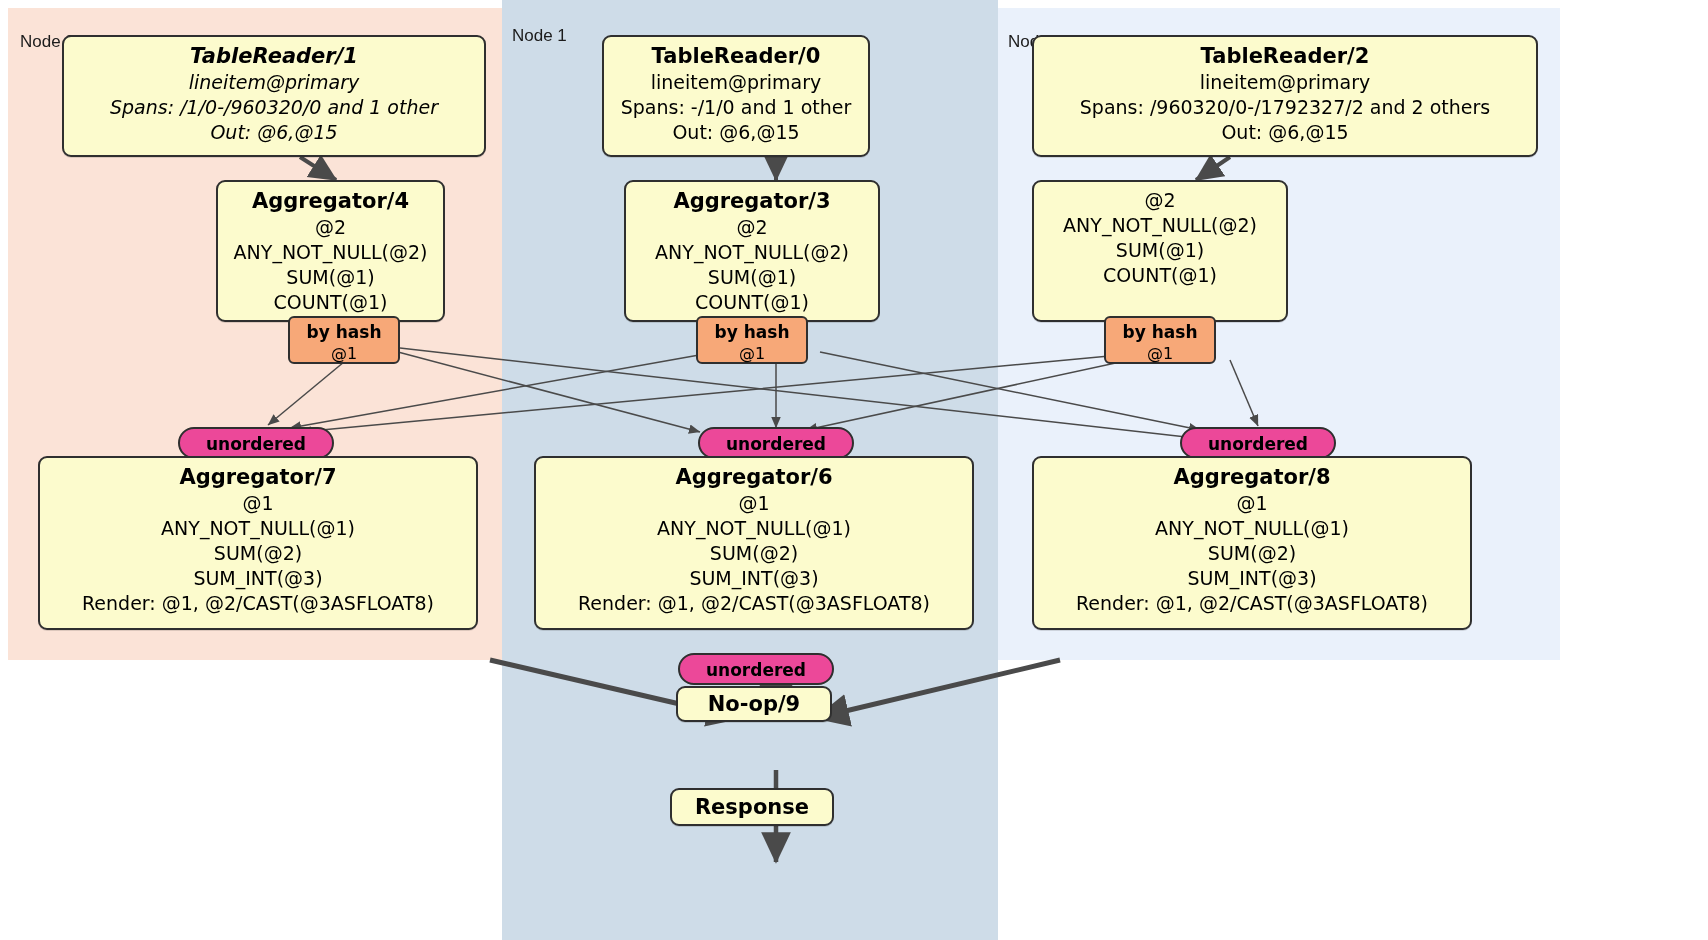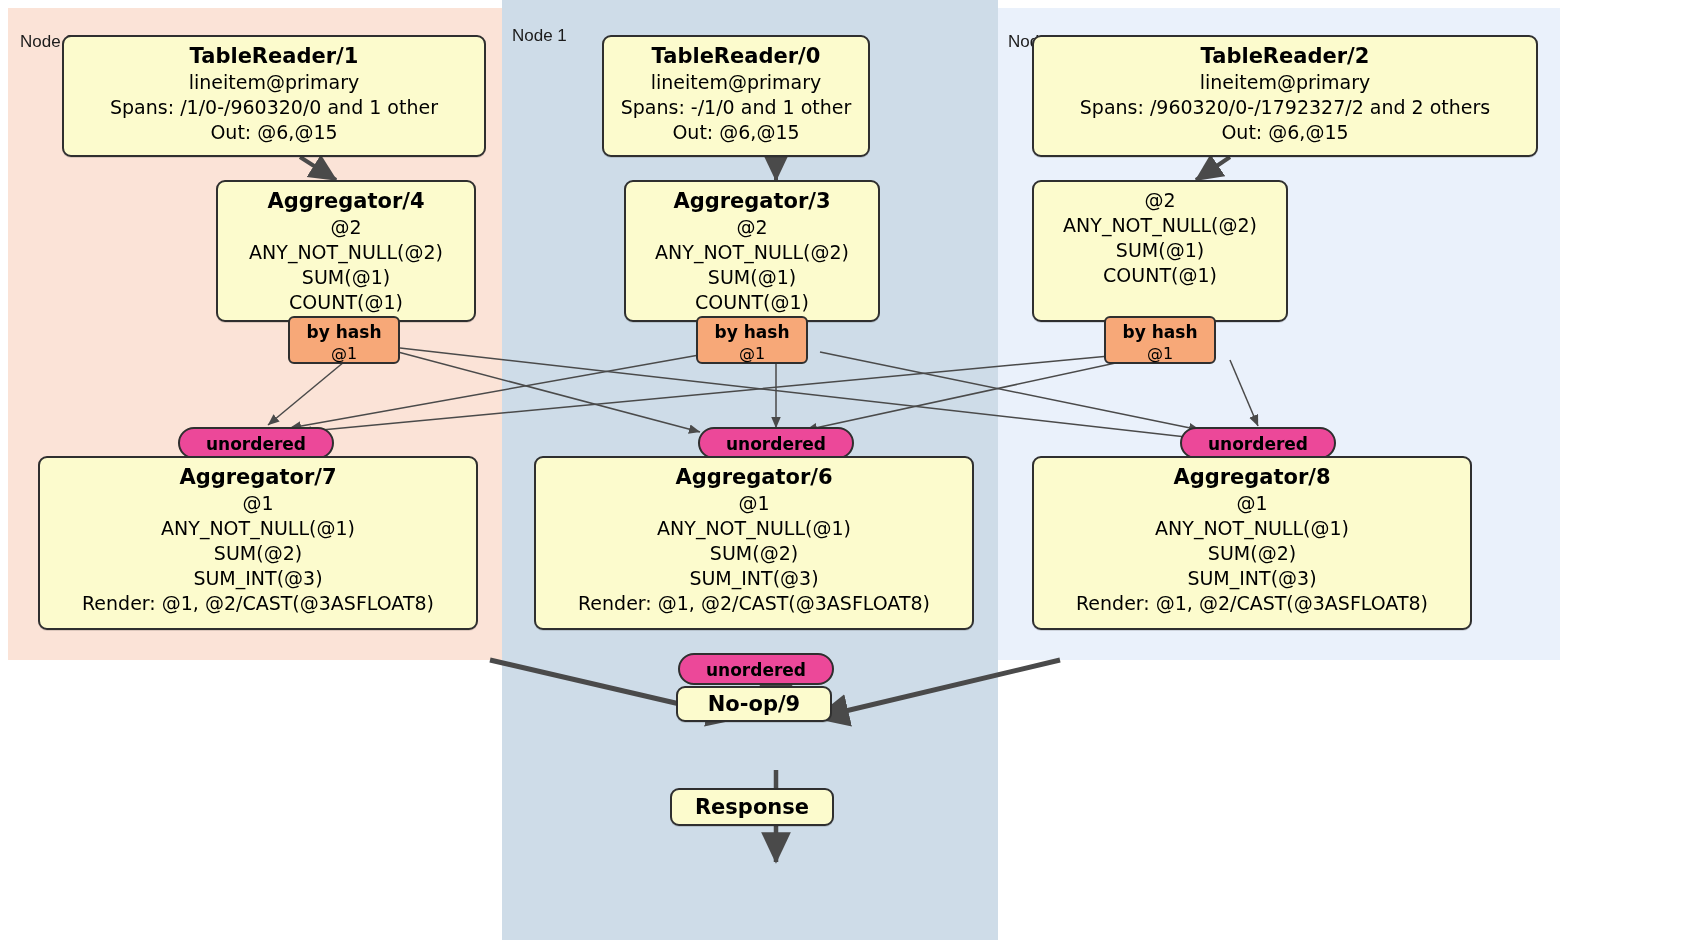--- a/index.html
+++ b/index.html
@@ -78,42 +78,42 @@
     <path d="M1148,356 L806,430" stroke="#4a4a4a" stroke-width="1.5" fill="none" marker-end="url(#ah)"></path>
     <path d="M1230,360 L1258,426" stroke="#4a4a4a" stroke-width="1.5" fill="none" marker-end="url(#ah)"></path>
 
     <path d="M490,660 L740,718" stroke="#4a4a4a" stroke-width="5" fill="none" marker-end="url(#ahT)"></path>
     <path d="M776,690 L776,718" stroke="#4a4a4a" stroke-width="5" fill="none" marker-end="url(#ahT)"></path>
     <path d="M1060,660 L816,718" stroke="#4a4a4a" stroke-width="5" fill="none" marker-end="url(#ahT)"></path>
 
     <path d="M776,770 L776,862" stroke="#4a4a4a" stroke-width="4.5" fill="none" marker-end="url(#ahT)"></path>
   </svg>
 
-  <div class="proc" id="tr1" style="left:62px;top:35px;width:424px;height:122px;">
+  <div class="proc" id="tr1" style="left:62px;top:35px;width:424px;height:122px;font-style:italic;">
     <div class="t">TableReader/1</div>
     <div class="l">lineitem@primary</div>
     <div class="l">Spans: /1/0-/960320/0 and 1 other</div>
     <div class="l">Out: @6,@15</div>
   </div>
 
   <div class="proc" id="tr0" style="left:602px;top:35px;width:268px;height:122px;">
     <div class="t">TableReader/0</div>
     <div class="l">lineitem@primary</div>
     <div class="l">Spans: -/1/0 and 1 other</div>
     <div class="l">Out: @6,@15</div>
   </div>
 
   <div class="proc" id="tr2" style="left:1032px;top:35px;width:506px;height:122px;">
     <div class="t">TableReader/2</div>
     <div class="l">lineitem@primary</div>
     <div class="l">Spans: /960320/0-/1792327/2 and 2 others</div>
     <div class="l">Out: @6,@15</div>
   </div>
 
-  <div class="proc" id="agg4" style="left:216px;top:180px;width:260px;height:142px;">
+  <div class="proc" id="agg4" style="left:216px;top:180px;width:229px;height:142px;">
     <div class="t">Aggregator/4</div>
     <div class="l">@2</div>
     <div class="l">ANY_NOT_NULL(@2)</div>
     <div class="l">SUM(@1)</div>
     <div class="l">COUNT(@1)</div>
   </div>
 
   <div class="proc" id="agg3" style="left:624px;top:180px;width:256px;height:142px;">
     <div class="t">Aggregator/3</div>
     <div class="l">@2</div>

